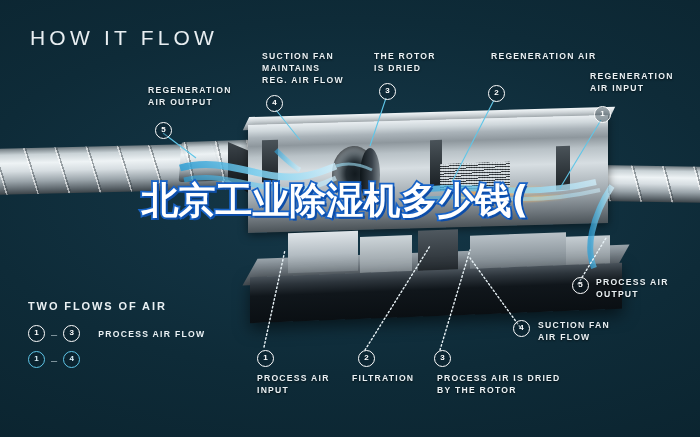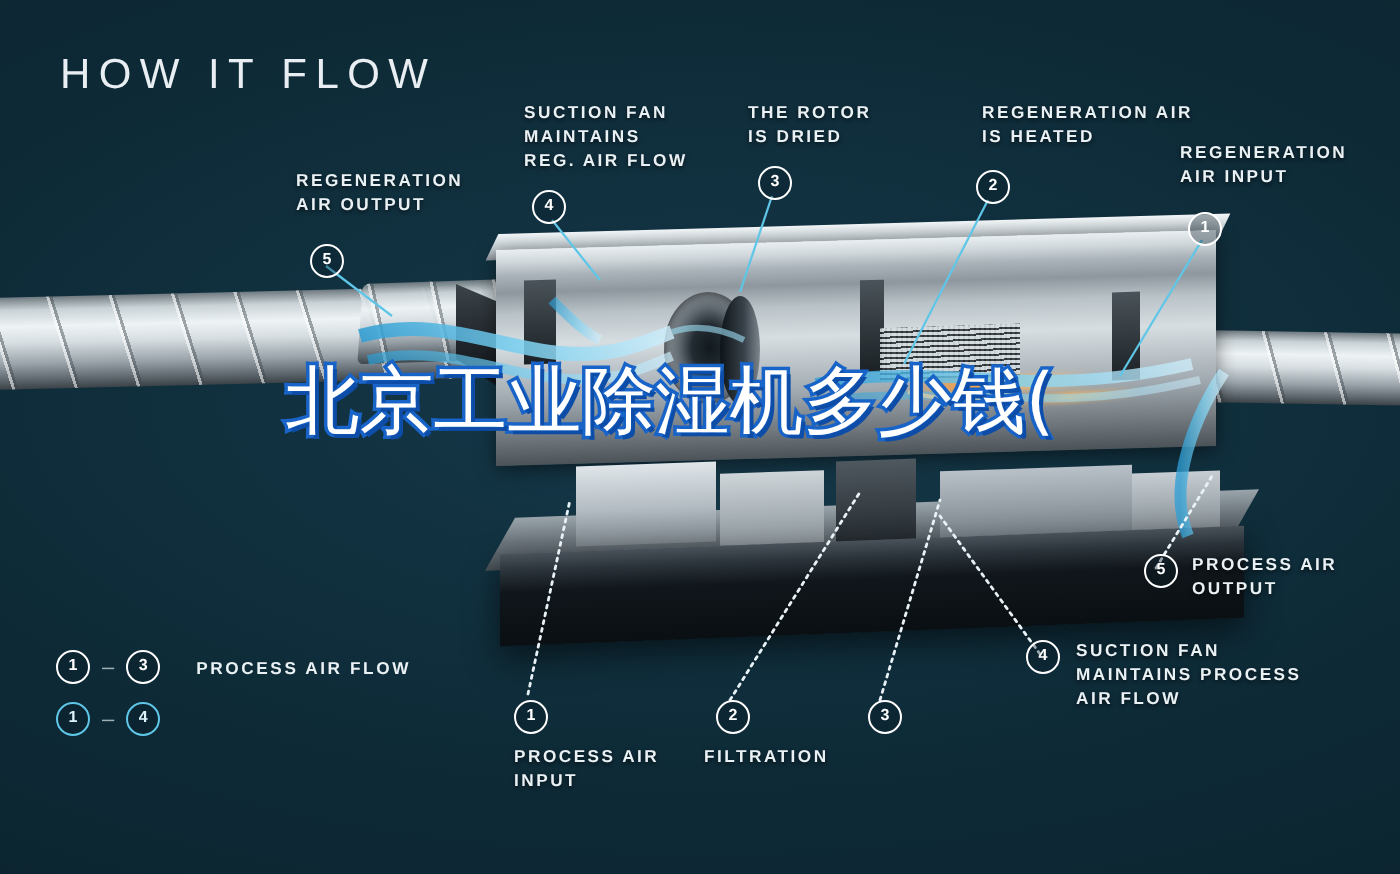--- a/index.html
+++ b/index.html
@@ -156,21 +156,21 @@
   .legend-text{
     color:#eaf1f4;font-size:8.6px;font-weight:700;letter-spacing:1.3px;
     margin-left:12px;text-transform:uppercase;
   }
 
   
   #watermark{
     position:absolute;left:0;top:178px;width:670px;
     text-align:center;
     font-family:"DejaVu Sans","Liberation Sans",sans-serif;
-    font-size:37px;line-height:45px;font-weight:400;
+    font-size:37px;line-height:45px;font-weight:700;
     color:#ffffff;
     letter-spacing:0px;
     -webkit-text-stroke:3.5px #1964c8;
     paint-order:stroke fill;
     text-shadow:
       0 0 1px #1964c8,
       2px 2px 0 #0d4da8;
   }
   #watermark span{display:block;white-space:nowrap;}
 </style>
@@ -261,54 +261,57 @@
   <div class="num" style="left:266px;top:95px;">4</div>
 
   <div class="lbl" style="left:374px;top:51px;">
     <div>THE ROTOR</div>
     <div>IS DRIED</div>
   </div>
   <div class="num" style="left:379px;top:83px;">3</div>
 
   <div class="lbl" style="left:491px;top:51px;">
     <div>REGENERATION AIR</div>
-    <div>IS HEATED</div>
   </div>
   <div class="num" style="left:488px;top:85px;">2</div>
 
   <div class="lbl" style="left:590px;top:71px;">
     <div>REGENERATION</div>
     <div>AIR INPUT</div>
   </div>
   <div class="num" style="left:594px;top:106px;">1</div>
 
   <div class="num" style="left:572px;top:277px;">5</div>
   <div class="lbl" style="left:596px;top:277px;">
     <div>PROCESS AIR</div>
     <div>OUTPUT</div>
   </div>
 
   <div class="num" style="left:513px;top:320px;">4</div>
   <div class="lbl" style="left:538px;top:320px;">
     <div>SUCTION FAN</div>
-    <div>MAINTAINS PROCESS</div>
     <div>AIR FLOW</div>
   </div>
 
   <div class="num" style="left:434px;top:350px;">3</div>
+  <div class="lbl" style="left:437px;top:373px;">
+    <div>PROCESS AIR IS DRIED</div>
+    <div>BY THE ROTOR</div>
+  </div>
 
   <div class="num" style="left:358px;top:350px;">2</div>
   <div class="lbl" style="left:352px;top:373px;">FILTRATION</div>
 
   <div class="num" style="left:257px;top:350px;">1</div>
   <div class="lbl" style="left:257px;top:373px;">
     <div>PROCESS AIR</div>
     <div>INPUT</div>
   </div>
 
+  <div class="legend-title">TWO FLOWS OF AIR</div>
 
   <div class="legend-row" id="legend-row-1">
     <span class="num">1</span>
     <span class="legend-dash">–</span>
     <span class="num">3</span>
     <span class="legend-text">PROCESS AIR FLOW</span>
   </div>
 
   <div class="legend-row" id="legend-row-2">
     <span class="num blue">1</span>

